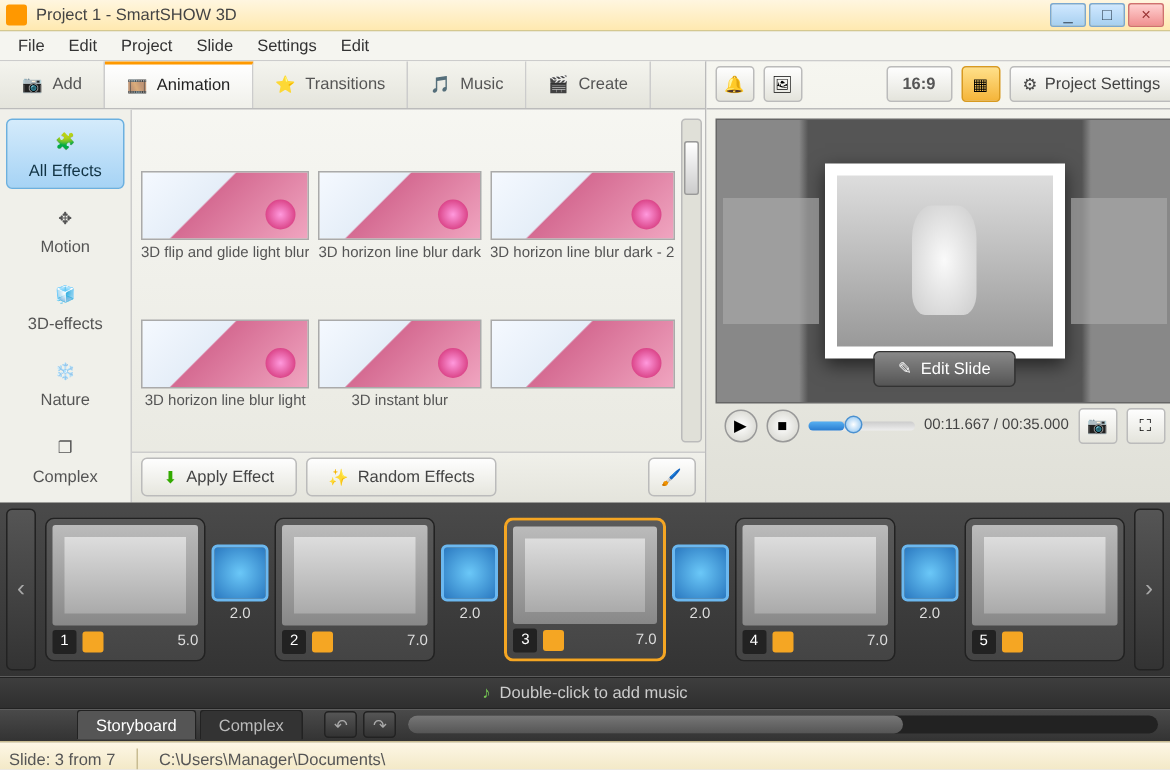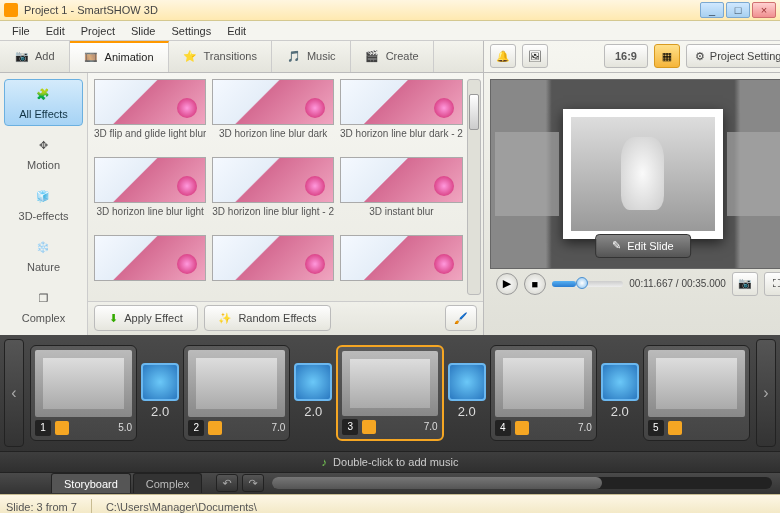--- a/index.html
+++ b/index.html
@@ -36,21 +36,21 @@
 
 
 .left-content { flex: 1; display: flex; min-height: 0; }
 .cat-sidebar { width: 88px; display: flex; flex-direction: column; padding: 6px 4px; gap: 4px; background: #f0f0ea; border-right: 1px solid #ccc; }
 .cat-item { display: flex; flex-direction: column; align-items: center; gap: 3px; padding: 5px 2px; border: 1px solid transparent; border-radius: 4px; cursor: pointer; color: #555; }
 .cat-item.active { background: linear-gradient(#d4ebfb,#a6d3f5); border-color: #6bb0e0; color: #134; }
 .cat-item .ic { width: 20px; height: 20px; display:flex;align-items:center;justify-content:center;}
 
 .fx-area { flex: 1; display: flex; flex-direction: column; min-width: 0; }
 .fx-grid { flex: 1; display: grid; grid-template-columns: repeat(3, 1fr); gap: 4px 6px; padding: 6px 20px 2px 6px; overflow: hidden; position: relative; }
-.fx-cell { display: flex; flex-direction: column; gap: 3px; }
+.fx-cell { display: flex; flex-direction: column; gap: 3px; margin-top: 35px; }
 .fx-thumb { width: 100%; height: 46px; border: 1px solid #aaa; background: linear-gradient(135deg,#f5f9ff 0%,#e5eef8 40%, #d56b92 41%, #f0a5c0 100%); position: relative; }
 .fx-thumb::after { content:""; position:absolute; right:8px; bottom:6px; width:20px;height:20px;border-radius:50%;background: radial-gradient(#f9d, #c26);}
 .fx-label { font-size: 10px; color: #555; text-align: center; white-space: nowrap; overflow: hidden; text-overflow: ellipsis; max-width: 100%; }
 .fx-scroll { position: absolute; right: 2px; top: 6px; bottom: 6px; width: 14px; background: #e0e0d8; border: 1px solid #bbb; border-radius: 3px; }
 .fx-scroll-thumb { position: absolute; left: 1px; right: 1px; top: 14px; height: 36px; background: linear-gradient(#fff,#ccc); border: 1px solid #999; border-radius: 2px; cursor: pointer; }
 
 .fx-buttons { height: 34px; display: flex; align-items: center; gap: 6px; padding: 0 6px; border-top: 1px solid #ccc; background: linear-gradient(#f0f0ea,#e4e4dc); }
 .btn { height: 26px; padding: 0 14px; background: linear-gradient(#fefefe,#e6e6de); border: 1px solid #bbb; border-radius: 4px; display: flex; align-items: center; gap: 6px; cursor: pointer; color: #444; }
 .btn.sm { padding: 0 8px; }
 
@@ -79,21 +79,21 @@
 .sb-slide { width: 118px; height: 96px; background: linear-gradient(#5a5a5a,#444); border: 1px solid #222; border-radius: 6px; display: flex; flex-direction: column; padding: 4px; gap: 3px; position: relative; }
 .sb-slide.selected { border: 2px solid #f5a623; }
 .sb-img { flex: 1; background: linear-gradient(#bbb,#888); border-radius: 2px; position:relative; overflow:hidden;}
 .sb-img::before{content:"";position:absolute;inset:8px;background: linear-gradient(#ddd,#aaa);}
 .sb-footer { height: 16px; display: flex; align-items: center; gap: 4px; }
 .sb-num { width: 16px; height: 16px; background:#222; color:#fff; display:flex;align-items:center;justify-content:center;border-radius:2px;font-size:10px;}
 .sb-flag { width: 14px; height: 14px; background:#f5a623; border-radius:2px;}
 .sb-dur { margin-left: auto; color: #ddd; font-size: 10px; }
 .sb-trans { width: 42px; height: 60px; display: flex; flex-direction: column; align-items: center; gap: 3px;}
 .sb-trans-box { width: 38px; height: 38px; border: 2px solid #6bb8f0; border-radius: 4px; background: radial-gradient(#6bc8f8,#2a78c0); cursor:pointer;}
-.sb-trans-dur { color: #ddd; font-size: 13px;}
+.sb-trans-dur { color: #ddd; font-size: 10px;}
 
 .music-hint { height: 22px; background: linear-gradient(#3e3e3e,#2f2f2f); display: flex; align-items: center; justify-content: center; gap: 6px; color: #ccc; cursor: pointer; border-top:1px solid #222;}
 
 
 .bottom-tabs { height: 22px; background: linear-gradient(#4a4a4a,#333); display: flex; align-items: center; padding-left: 4px; border-top:1px solid #222;}
 .btab { height: 20px; padding: 0 12px; color: #bbb; background: #333; border:1px solid #222; border-bottom:none; border-radius: 3px 3px 0 0; margin-right: 2px; display:flex;align-items:center;cursor:pointer;}
 .btab.active { background: #555; color: #fff; margin-left: 47px; }
 .undo-redo { margin-left: 12px; display: flex; gap: 4px; }
 .undo-redo .ub { width: 22px; height: 18px; background: linear-gradient(#555,#333); border:1px solid #222; border-radius:3px; display:flex;align-items:center;justify-content:center;color:#aaa;cursor:pointer;}
 .hscroll { flex: 1; margin: 0 8px; height: 12px; background: #222; border-radius: 6px; position: relative; }
@@ -187,24 +187,20 @@
           <div class="fx-cell">
               <div class="fx-thumb"></div>
               <div class="fx-label">3D horizon line blur dark - 2</div>
             </div>
           <div class="fx-cell">
               <div class="fx-thumb"></div>
               <div class="fx-label">3D horizon line blur light</div>
             </div>
           <div class="fx-cell">
               <div class="fx-thumb"></div>
-              <div class="fx-label">3D horizon line blur light - 2</div>
-            </div>
-          <div class="fx-cell">
-              <div class="fx-thumb"></div>
               <div class="fx-label">3D instant blur</div>
             </div>
           <div class="fx-cell">
               <div class="fx-thumb"></div>
               <div class="fx-label"></div>
             </div>
           <div class="fx-cell">
               <div class="fx-thumb"></div>
               <div class="fx-label"></div>
             </div>

